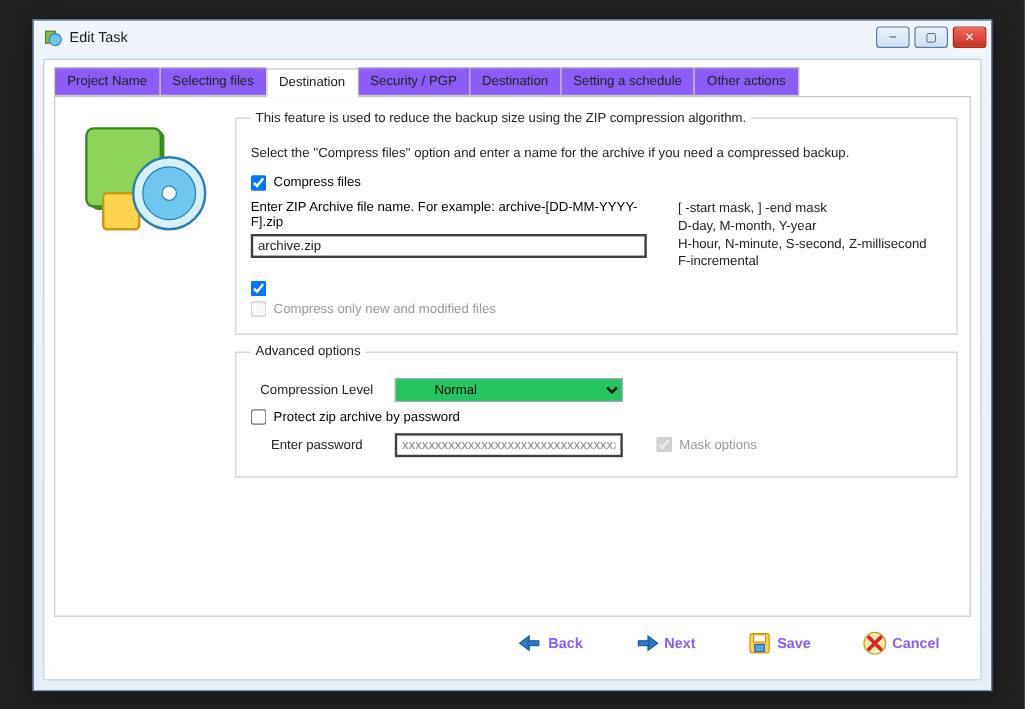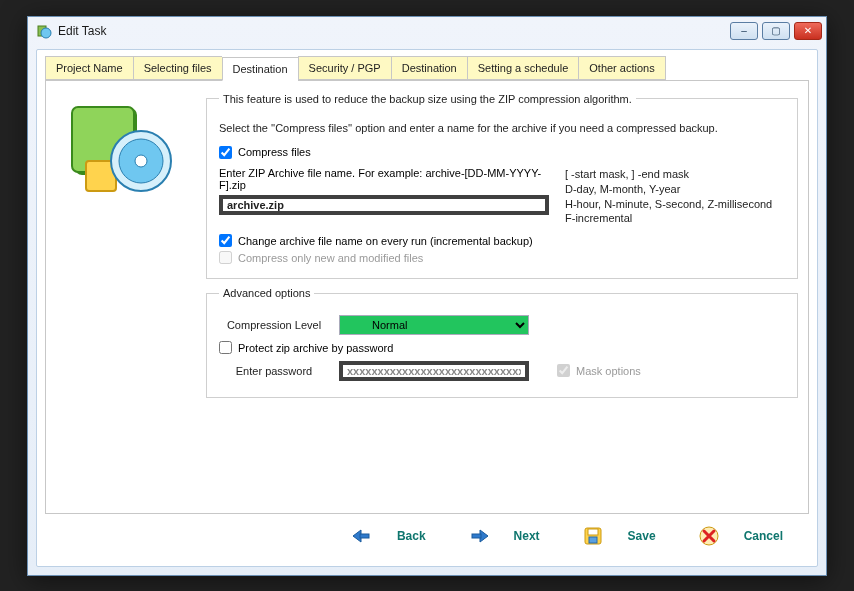--- a/index.html
+++ b/index.html
@@ -6,44 +6,44 @@
 body { font-family: Tahoma, Arial, sans-serif; font-size: 11px; background: #222; display: flex; align-items: center; justify-content: center; height: 591px; width: 854px; overflow: hidden; }
 .window { width: 800px; height: 560px; background: linear-gradient(#f0f4fb,#e6eef8); border: 1px solid #6b8fb3; border-radius: 0; box-shadow: 0 4px 24px rgba(0,0,0,0.5); display: flex; flex-direction: column; }
 .titlebar { height: 28px; display: flex; align-items: center; padding: 0 4px 0 8px; }
 .title-icon { width: 16px; height: 16px; margin-right: 6px; }
 .title-text { color: #1a1a1a; font-size: 12px; }
 .title-btns { margin-left: auto; display: flex; gap: 4px; }
 .tbtn { width: 28px; height: 18px; border: 1px solid #5a7da3; border-radius: 3px; display: flex; align-items: center; justify-content: center; font-size: 10px; color: #25415e; background: linear-gradient(#eaf2fb,#cfe0f1); cursor: pointer; }
 .tbtn.close { background: linear-gradient(#ef6a5a,#c93020); color: #fff; border-color: #a32818; }
 .body-inner { flex: 1; margin: 4px 8px 8px 8px; background: #fff; border: 1px solid #bcd0e5; border-radius: 2px; display: flex; flex-direction: column; padding: 6px 8px 8px 8px; }
 .tabs { display: flex; height: 24px; }
-.tab { border: 1px solid #c7c7c7; padding: 0 10px; display: flex; align-items: center; background: #fef9c3; font-size: 11px; color: #222; border-right: none; cursor: pointer; }
+.tab { border: 1px solid #c7c7c7; padding: 0 10px; display: flex; align-items: center; background: #8b5cf6; font-size: 11px; color: #222; border-right: none; cursor: pointer; }
 .tab:last-child { border-right: 1px solid #c7c7c7; }
 .tab.active { background: #fff; border-bottom: 1px solid #fff; position: relative; top: 1px; }
-.tabbody { flex: 1; border: 1px solid #c7c7c7; border-top: 1px solid #c7c7c7; padding: 12px 10px; display: flex; gap: 20px; }
+.tabbody { flex: 1; border: 1px solid #c7c7c7; border-top: 1px solid #c7c7c7; padding: 12px 10px; display: flex; gap: 10px; }
 .iconcol { width: 130px; display: flex; align-items: flex-start; justify-content: center; padding-top: 8px; }
 .formcol { flex: 1; display: flex; flex-direction: column; gap: 8px; }
 fieldset { border: 1px solid #cfcfcf; padding: 10px 12px; font-size: 11px; }
 legend { padding: 0 4px; color: #222; }
 .hint { color: #222; line-height: 1.4; margin: 6px 0 10px 0; }
 label.cb { display: flex; align-items: center; gap: 6px; margin: 4px 0; cursor: pointer; }
 label.cb.disabled { color: #9a9a9a; cursor: default; }
 label.cb input { width: 13px; height: 13px; }
 .row { display: flex; align-items: center; gap: 10px; margin: 6px 0; }
 .row .lab { width: 110px; color: #222; text-align: center; }
-input[type=text] { height: 20px; border: 4px solid #404040; padding: 0 4px; font-size: 11px; background: #fff; color: #222; font-weight: bold; }
+input[type=text] { height: 20px; border: 2px solid #404040; padding: 0 4px; font-size: 11px; background: #fff; color: #222; }
 input[type=text].archive { flex: 1; max-width: 330px; }
 .filename-block { display: flex; gap: 12px; align-items: flex-start; }
 .filename-left { flex: 1; }
 .masklegend { width: 220px; font-size: 11px; color: #222; line-height: 1.35; padding-top: 0; }
 select { height: 20px; width: 190px; border: 1px solid #aab; font-size: 11px; background: #22c55e; padding-left: 28px; }
 .disabled-text { color: #9a9a9a; }
 input[type=text]:disabled { background: #fff; color: #888; }
 .btnbar { height: 44px; display: flex; align-items: center; justify-content: flex-end; gap: 30px; padding: 0 20px; }
-.navbtn { display: flex; align-items: center; gap: 24px; background: none; border: none; font-size: 12px; font-weight: bold; color: #0f766e; cursor: pointer; padding: 4px 6px; }
+.navbtn { display: flex; align-items: center; gap: 4px; background: none; border: none; font-size: 12px; font-weight: bold; color: #8b5cf6; cursor: pointer; padding: 4px 6px; }
 .navicon { width: 22px; height: 22px; display: flex; align-items: center; justify-content: center; }
 .ex-label { margin-bottom: 4px; display: block; }
 .fs-top { padding-bottom: 10px; }
 </style>
 </head>
 <body>
 
 <div class="window">
   <div class="titlebar">
     <span class="title-icon">
@@ -101,21 +101,20 @@
             <div class="masklegend">
               <div>[ -start mask, ] -end mask</div>
               <div>D-day, M-month, Y-year</div>
               <div>H-hour, N-minute, S-second,  Z-millisecond</div>
               <div>F-incremental</div>
             </div>
           </div>
 
           <label class="cb" style="margin-top:8px">
             <input type="checkbox" checked="" style="">
-            <span>Change archive file name on every run (incremental backup)</span>
           </label>
           <label class="cb disabled">
             <input type="checkbox" disabled="" style="">
             <span>Compress only new and modified files</span>
           </label>
         </fieldset>
 
         <fieldset>
           <legend>Advanced options</legend>
 

